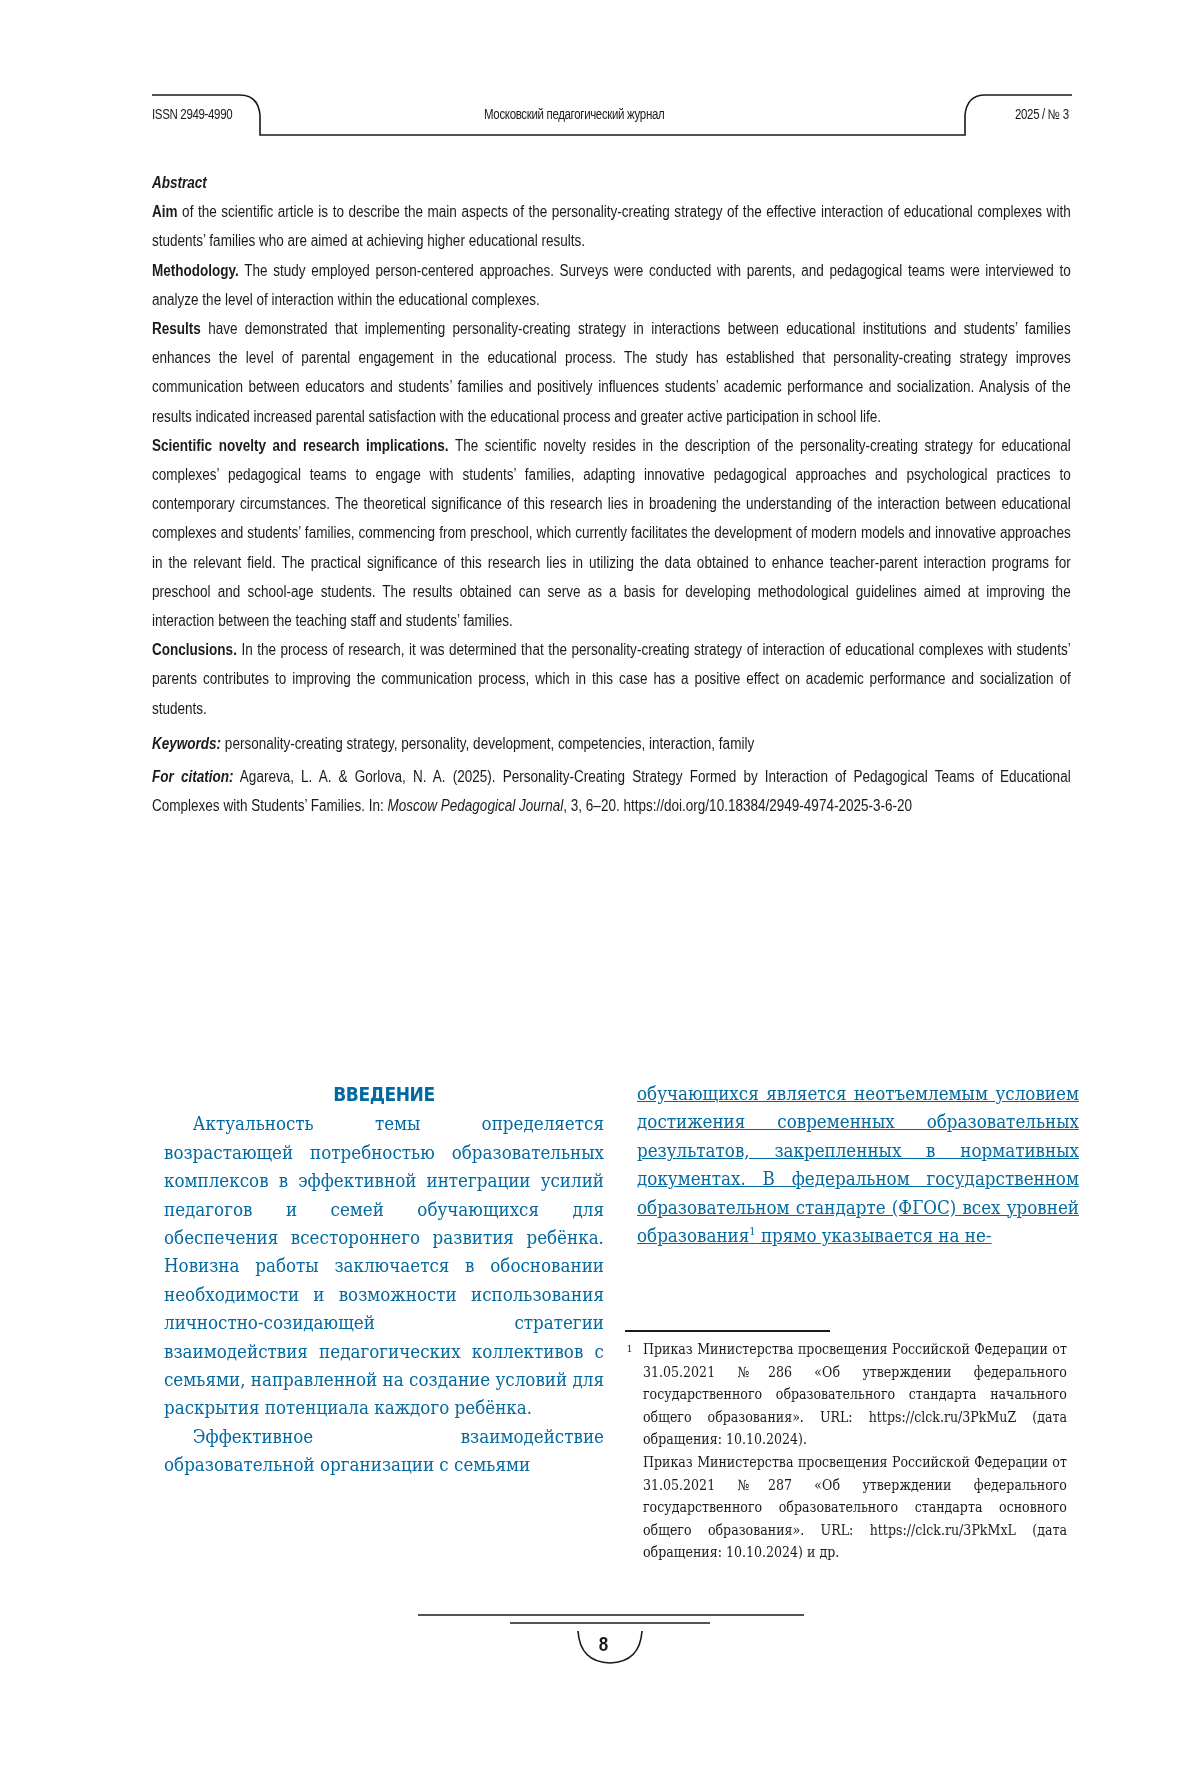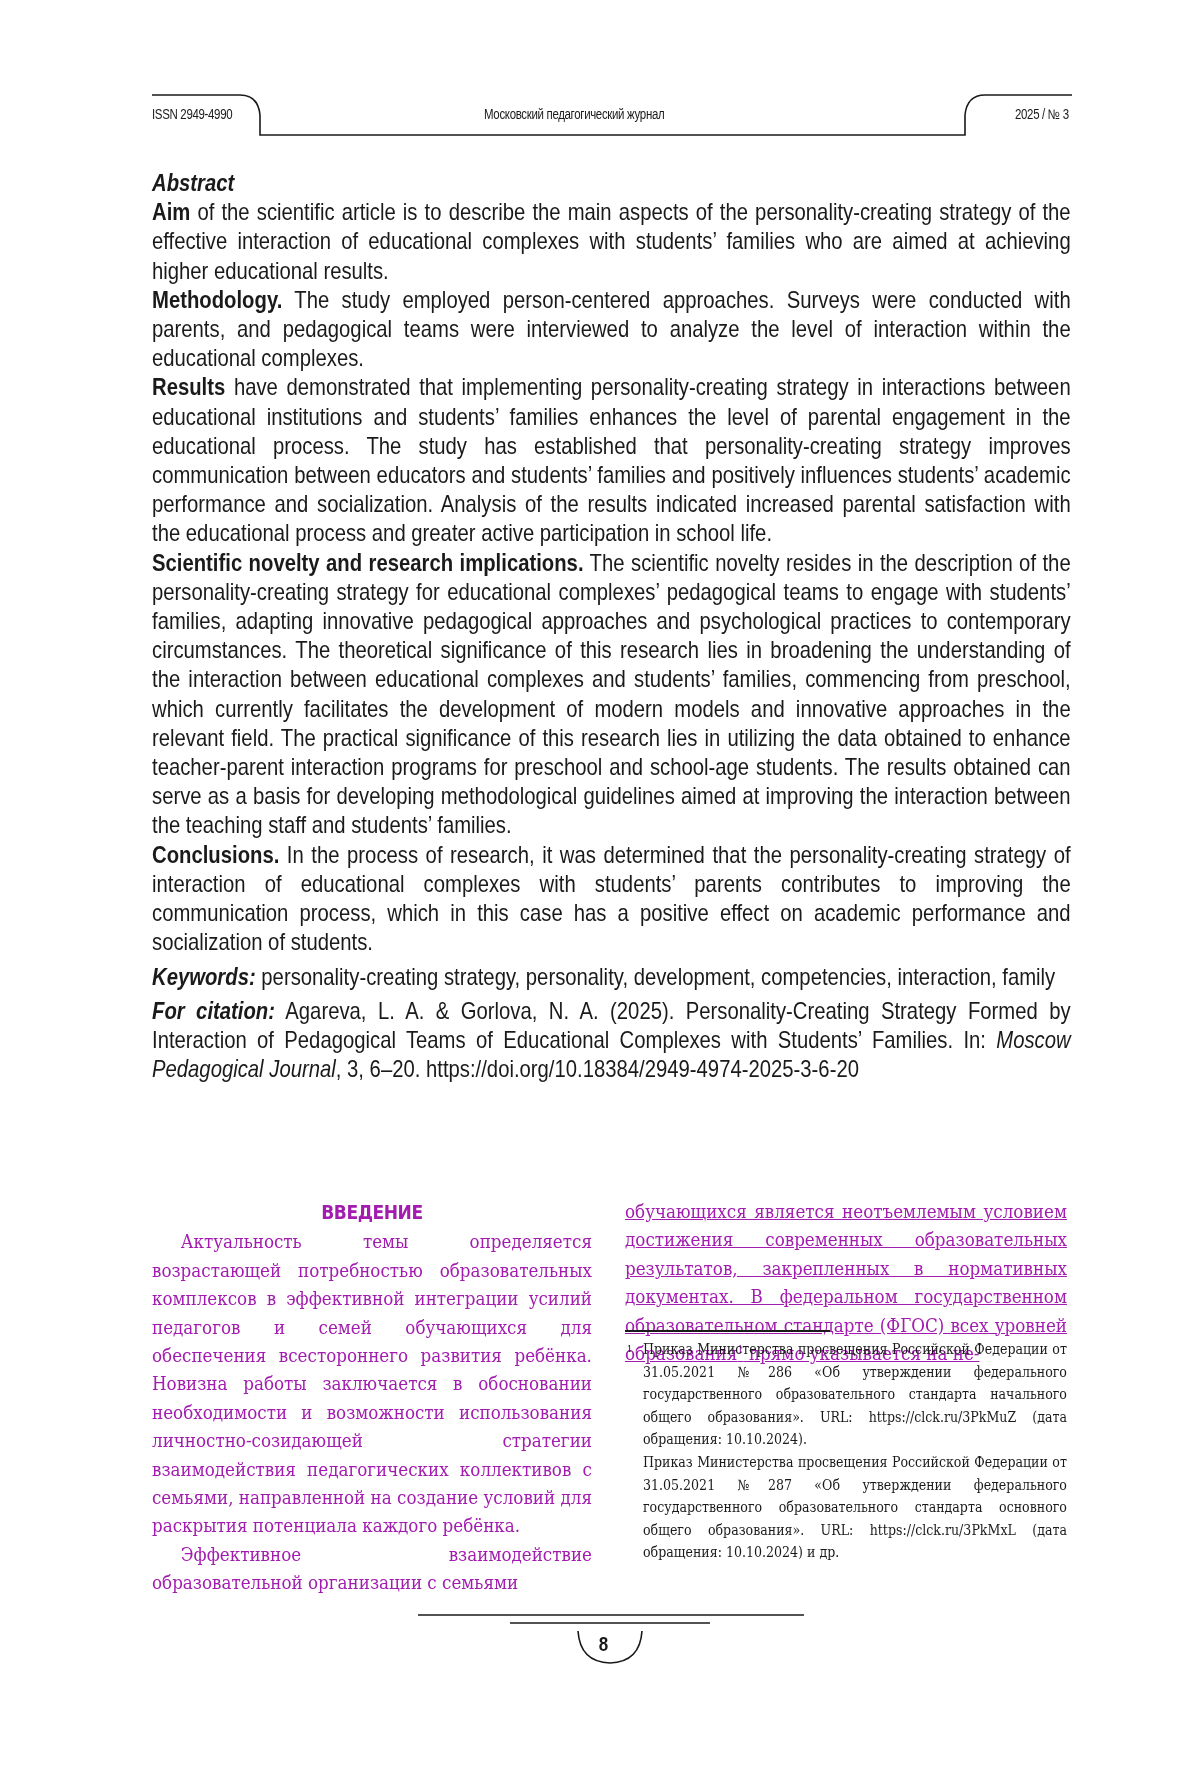--- a/index.html
+++ b/index.html
@@ -4,31 +4,31 @@
 <style>
   html, body { margin: 0; padding: 0; background: #ffffff; }
   body { width: 1200px; height: 1783px; position: relative; overflow: hidden; color: #1a1a1a; }
   .header-svg { position: absolute; left: 0; top: 0; }
   .hdr-text { position: absolute; top: 106px; font-family: "Liberation Sans", sans-serif; font-size: 14px; letter-spacing: -0.4px; transform: scaleX(0.82); transform-origin: left top; color: #1a1a1a; }
   #issn { left: 152px; }
   #journal { left: 484px; }
   #issue { left: 1015px; }
 
   .abstract { position: absolute; left: 152px; top: 168px; width: 919px;
-    font-family: "Liberation Sans", sans-serif; font-size: 24px; line-height: 29.2px;
+    font-family: "Liberation Sans", sans-serif; font-size: 16px; line-height: 29.2px;
     color: #1a1a1a; text-align: justify; }
   .abstract .cond { display: block; transform: scaleX(0.845); transform-origin: left top; width: 118.3%; }
   .abstract p { margin: 0; }
   .abstract b { font-weight: bold; }
   .abs-title { font-weight: bold; font-style: italic; }
   .kw { margin-top: 6px !important; }
   .cite { margin-top: 4px !important; }
   .ital { font-style: italic; }
 
-  .col { position: absolute; top: 1198px; font-family: "DejaVu Serif", serif; color: #a21caf; text-align: justify; }
+  .col { position: absolute; top: 1080px; font-family: "DejaVu Serif", serif; color: #0369a1; text-align: justify; margin-left: 12px; }
   .col-left { left: 152px; width: 440px; font-size: 18.6px; line-height: 28.4px; }
   .col-right { left: 625px; width: 442px; font-size: 18.6px; line-height: 28.4px; text-decoration: underline; }
   .col .cond2 { transform: scaleX(0.9); transform-origin: left top; width: 111.1%; }
   .intro-h { font-family: "DejaVu Sans", sans-serif; font-weight: bold; font-size: 19px; text-align: center; margin: 0 0 2px 0; letter-spacing: -0.5px; }
   .col p { margin: 0; }
   .indent { text-indent: 32px; }
   sup { font-size: 11px; line-height: 0; vertical-align: 7px; }
 
   .fn-rule { position: absolute; left: 625px; top: 1330px; width: 205px; height: 1.5px; background: #1a1a1a; }
   .footnote { position: absolute; left: 625px; top: 1338px; width: 442px; font-family: "DejaVu Serif", serif; font-size: 14px; line-height: 22.6px; color: #1a1a1a; text-align: justify; }

